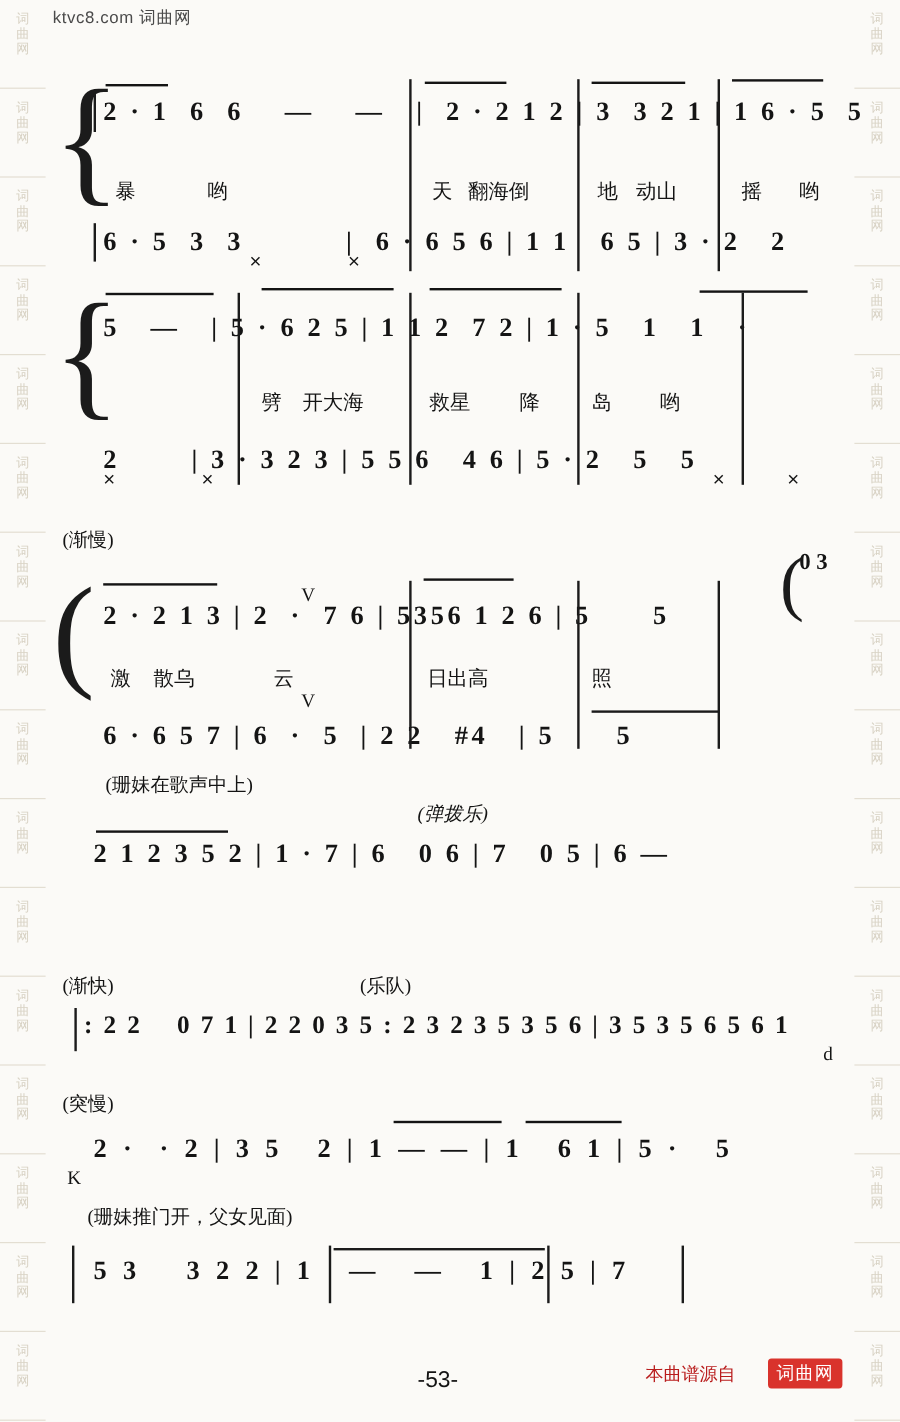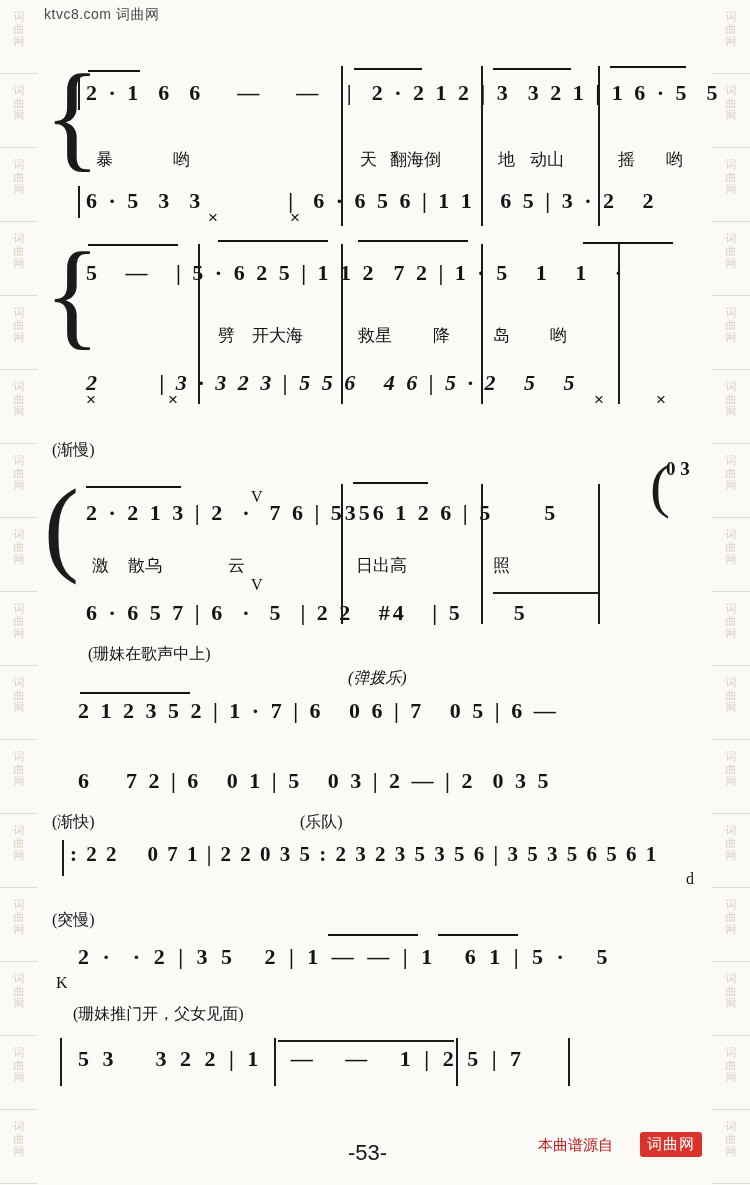--- a/index.html
+++ b/index.html
@@ -70,21 +70,21 @@
     font-size:16px;color:#141414;
     white-space:pre;
   }
   .beam{position:absolute;height:2px;background:#141414;}
   .xmark{
     position:absolute;font-size:17px;color:#141414;
     font-family:"Liberation Sans",sans-serif;
   }
   .footer-num{
     position:absolute;left:310px;top:1140px;
-    font-size:22px;color:#141414;font-family:"Liberation Sans",sans-serif;
+    font-size:19px;color:#141414;font-family:"Liberation Sans",sans-serif;
   }
   .footer-src{
     position:absolute;left:500px;top:1136px;
     font-size:15px;color:#b91c1c;
   }
   .brand{
     position:absolute;right:10px;top:1132px;
     background:#d9332c;color:#fff;
     font-size:15px;padding:3px 7px;border-radius:3px;
     font-family:"Liberation Serif",serif;
@@ -307,21 +307,21 @@
 
     <div class="note" style="left:48px;top:38px;letter-spacing:3px;">5   —   | 5 · 6 2 5 | 1 1 2  7 2 | 1 · 5   1   1   ·</div>
 
     <div class="lyric" style="left:180px;top:102px;">劈</div>
     <div class="lyric" style="left:214px;top:102px;">开大海</div>
     <div class="lyric" style="left:320px;top:102px;">救星</div>
     <div class="lyric" style="left:395px;top:102px;">降</div>
     <div class="lyric" style="left:455px;top:102px;">岛</div>
     <div class="lyric" style="left:512px;top:102px;">哟</div>
 
-    <div class="note" style="left:48px;top:148px;letter-spacing:3px;font-style:italic;">2       | 3 · 3 2 3 | 5 5 6   4 6 | 5 · 2   5   5</div>
+    <div class="note" style="left:48px;top:148px;letter-spacing:3px;">2       | 3 · 3 2 3 | 5 5 6   4 6 | 5 · 2   5   5</div>
 
     <div class="vline" style="left:160px;top:22px;height:160px;"></div>
     <div class="vline" style="left:303px;top:22px;height:160px;"></div>
     <div class="vline" style="left:443px;top:22px;height:160px;"></div>
     <div class="vline" style="left:580px;top:22px;height:160px;"></div>
 
     <div class="xmark" style="left:48px;top:168px;">×</div>
     <div class="xmark" style="left:130px;top:168px;">×</div>
     <div class="xmark" style="left:556px;top:168px;">×</div>
     <div class="xmark" style="left:618px;top:168px;">×</div>
@@ -355,21 +355,20 @@
     <div class="hline" style="left:455px;top:160px;width:106px;"></div>
   </div>
 
   <div class="sys" style="top:640px;height:160px;">
     <div class="tag" style="left:50px;top:4px;">(珊妹在歌声中上)</div>
     <div class="tag" style="left:310px;top:28px;font-style:italic;">(弹拨乐)</div>
 
     <div class="beam" style="left:42px;top:52px;width:110px;"></div>
     <div class="note" style="left:40px;top:58px;letter-spacing:3px;">2 1 2 3 5 2 | 1 · 7 | 6   0 6 | 7   0 5 | 6 —</div>
 
-    <div class="note" style="left:40px;top:128px;letter-spacing:3px;">6    7 2 | 6   0 1 | 5   0 3 | 2 — | 2  0 3 5</div>
   </div>
 
   <div class="sys" style="top:810px;height:100px;">
     <div class="tag" style="left:14px;top:2px;">(渐快)</div>
     <div class="tag" style="left:262px;top:2px;">(乐队)</div>
     <div class="vline" style="left:24px;top:30px;height:36px;"></div>
     <div class="note" style="left:32px;top:32px;letter-spacing:2px;font-size:21px;">: 2 2    0 7 1 | 2 2 0 3 5 : 2 3 2 3 5 3 5 6 | 3 5 3 5 6 5 6 1</div>
     <div class="tag" style="left:648px;top:60px;">d</div>
   </div>
 

